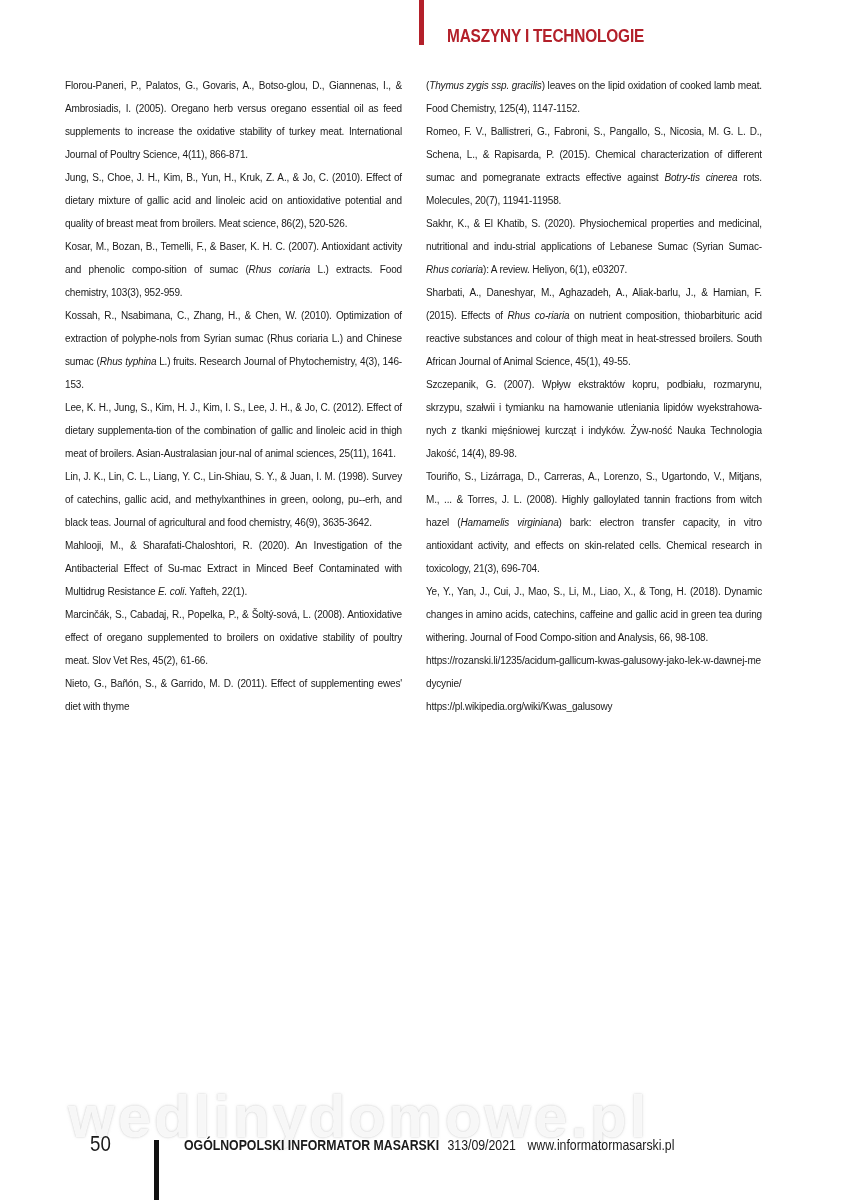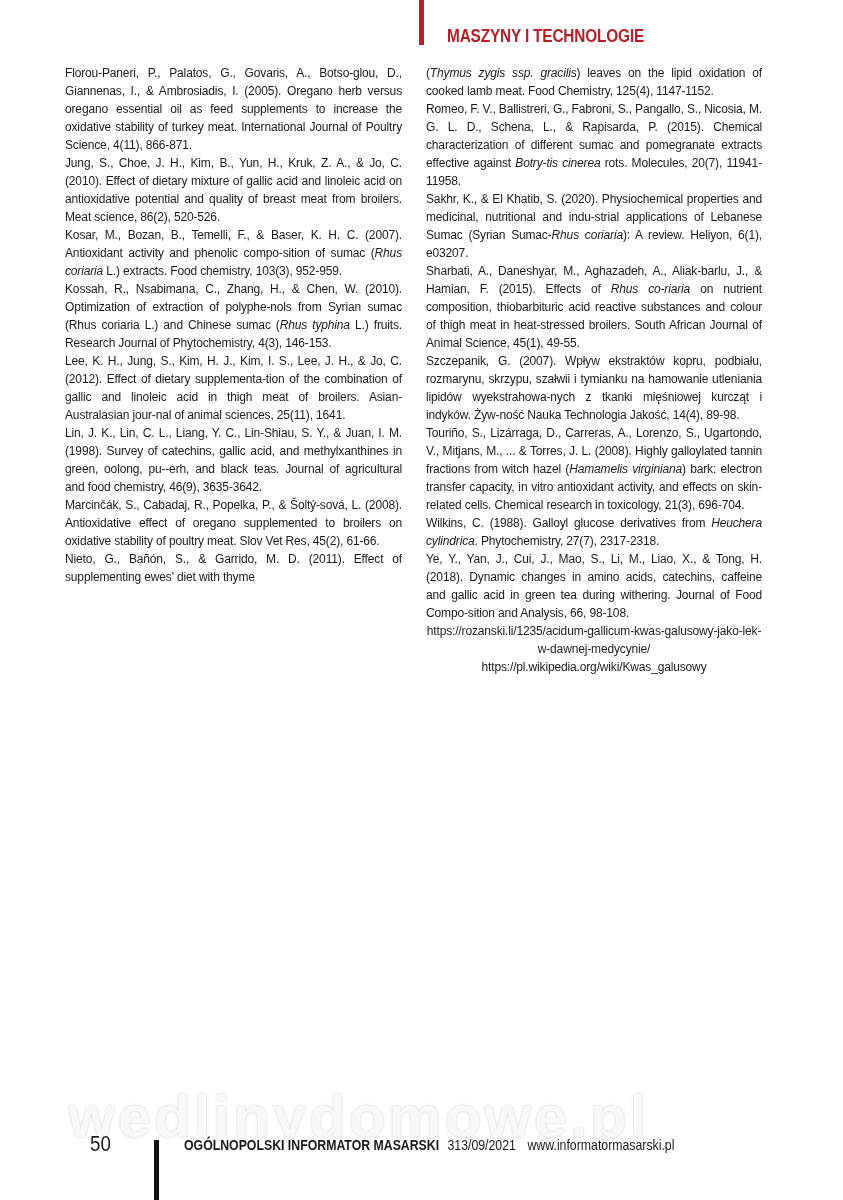--- a/index.html
+++ b/index.html
@@ -9,29 +9,29 @@
     font-family:"Liberation Sans", sans-serif;
   }
   .red-bar { position:absolute; left:419px; top:0; width:5px; height:45px; background:#b3202a; }
   .section-title {
     position:absolute; left:447px; top:26px;
     font-family:"Liberation Sans", sans-serif; font-weight:bold;
     font-size:17.5px; color:#b3202a; letter-spacing:-0.2px;
     transform:scaleX(0.88); transform-origin:left top; white-space:nowrap;
   }
   .col {
-    position:absolute; top:64px; width:337px;
-    font-size:12px; line-height:18px; text-align:justify;
+    position:absolute; top:74px; width:337px;
+    font-size:10px; line-height:23px; text-align:justify;
     hyphens:none; letter-spacing:-0.15px;
   }
   .col.left { left:65px; }
   .col.right { left:426px; width:336px; }
   .ref { margin:0; padding:0; }
   .ref i { font-style:italic;margin-top:47px; }
-  .url { word-break:break-all; text-align:center; }
+  .url { word-break:break-all; text-align:left; }
   .watermark {
     position:absolute; left:68px; top:1082px;
     font-family:"Liberation Sans", sans-serif; font-weight:bold;
     font-size:60px; color:rgba(255,255,255,0.85);
     text-shadow:0 0 3px rgba(190,190,190,0.55), 0 0 1px rgba(200,200,200,0.8);
     letter-spacing:3px; white-space:nowrap; pointer-events:none;
   }
   .page-number {
     position:absolute; left:90px; top:1131px;
     font-size:22px; color:#1a1a1a; transform:scaleX(0.85); transform-origin:left top;
@@ -51,31 +51,31 @@
 <div class="red-bar"></div>
 <div class="section-title">MASZYNY I TECHNOLOGIE</div>
 
 <div class="col left" id="col-left">
     <p class="ref"><span>Florou-Paneri, P., Palatos, G., Govaris, A., Botso-glou, D., Giannenas, I., &amp; Ambrosiadis, I. (2005). Oregano herb versus oregano essential oil as feed supplements to increase the oxidative stability of turkey meat. International Journal of Poultry Science, 4(11), 866-871.</span></p>
     <p class="ref"><span>Jung, S., Choe, J. H., Kim, B., Yun, H., Kruk, Z. A., &amp; Jo, C. (2010). Effect of dietary mixture of gallic acid and linoleic acid on antioxidative potential and quality of breast meat from broilers. Meat science, 86(2), 520-526.</span></p>
     <p class="ref"><span>Kosar, M., Bozan, B., Temelli, F., &amp; Baser, K. H. C. (2007). Antioxidant activity and phenolic compo-sition of sumac (</span><i>Rhus coriaria</i><span> L.) extracts. Food chemistry, 103(3), 952-959.</span></p>
     <p class="ref"><span>Kossah, R., Nsabimana, C., Zhang, H., &amp; Chen, W. (2010). Optimization of extraction of polyphe-nols from Syrian sumac (Rhus coriaria L.) and Chinese sumac (</span><i>Rhus typhina</i><span> L.) fruits. Research Journal of Phytochemistry, 4(3), 146-153.</span></p>
     <p class="ref"><span>Lee, K. H., Jung, S., Kim, H. J., Kim, I. S., Lee, J. H., &amp; Jo, C. (2012). Effect of dietary supplementa-tion of the combination of gallic and linoleic acid in thigh meat of broilers. Asian-Australasian jour-nal of animal sciences, 25(11), 1641.</span></p>
     <p class="ref"><span>Lin, J. K., Lin, C. L., Liang, Y. C., Lin-Shiau, S. Y., &amp; Juan, I. M. (1998). Survey of catechins, gallic acid, and methylxanthines in green, oolong, pu--erh, and black teas. Journal of agricultural and food chemistry, 46(9), 3635-3642.</span></p>
+    <p class="ref"><span>Mahlooji, M., &amp; Sharafati-Chaloshtori, R. (2020). An Investigation of the Antibacterial Effect of Su-mac Extract in Minced Beef Contaminated with Multidrug Resistance </span><i>E. coli</i><span>. Yafteh, 22(1).</span></p>
     <p class="ref"><span>Marcinčák, S., Cabadaj, R., Popelka, P., &amp; Šoltý-sová, L. (2008). Antioxidative effect of oregano supplemented to broilers on oxidative stability of poultry meat. Slov Vet Res, 45(2), 61-66.</span></p>
     <p class="ref"><span>Nieto, G., Bañón, S., &amp; Garrido, M. D. (2011). Effect of supplementing ewes' diet with thyme</span></p>
   </div>
 <div class="col right" id="col-right">
     <p class="ref"><span>(</span><i>Thymus zygis ssp. gracilis</i><span>) leaves on the lipid oxidation of cooked lamb meat. Food Chemistry, 125(4), 1147-1152.</span></p>
     <p class="ref"><span>Romeo, F. V., Ballistreri, G., Fabroni, S., Pangallo, S., Nicosia, M. G. L. D., Schena, L., &amp; Rapisarda, P. (2015). Chemical characterization of different sumac and pomegranate extracts effective against </span><i>Botry-tis cinerea</i><span> rots. Molecules, 20(7), 11941-11958.</span></p>
     <p class="ref"><span>Sakhr, K., &amp; El Khatib, S. (2020). Physiochemical properties and medicinal, nutritional and indu-strial applications of Lebanese Sumac (Syrian Sumac-</span><i>Rhus coriaria</i><span>): A review. Heliyon, 6(1), e03207.</span></p>
     <p class="ref"><span>Sharbati, A., Daneshyar, M., Aghazadeh, A., Aliak-barlu, J., &amp; Hamian, F. (2015). Effects of </span><i>Rhus co-riaria</i><span> on nutrient composition, thiobarbituric acid reactive substances and colour of thigh meat in heat-stressed broilers. South African Journal of Animal Science, 45(1), 49-55.</span></p>
     <p class="ref"><span>Szczepanik, G. (2007). Wpływ ekstraktów kopru, podbiału, rozmarynu, skrzypu, szałwii i tymianku na hamowanie utleniania lipidów wyekstrahowa-nych z tkanki mięśniowej kurcząt i indyków. Żyw-ność Nauka Technologia Jakość, 14(4), 89-98.</span></p>
     <p class="ref"><span>Touriño, S., Lizárraga, D., Carreras, A., Lorenzo, S., Ugartondo, V., Mitjans, M., ... &amp; Torres, J. L. (2008). Highly galloylated tannin fractions from witch hazel (</span><i>Hamamelis virginiana</i><span>) bark: electron transfer capacity, in vitro antioxidant activity, and effects on skin-related cells. Chemical research in toxicology, 21(3), 696-704.</span></p>
-    <p class="ref"><span>Wilkins, C. (1988). Galloyl glucose derivatives from </span><i>Heuchera cylindrica</i><span>. Phytochemistry, 27(7), 2317-2318.</span></p>
     <p class="ref"><span>Ye, Y., Yan, J., Cui, J., Mao, S., Li, M., Liao, X., &amp; Tong, H. (2018). Dynamic changes in amino acids, catechins, caffeine and gallic acid in green tea during withering. Journal of Food Compo-sition and Analysis, 66, 98-108.</span></p>
     <p class="ref url">https://rozanski.li/1235/acidum-gallicum-kwas-galusowy-jako-lek-w-dawnej-medycynie/</p>
     <p class="ref url">https://pl.wikipedia.org/wiki/Kwas_galusowy</p>
   </div>
 
 <div class="watermark">wedlinydomowe.pl</div>
 
 <div class="page-number">50</div>
 <div class="black-bar"></div>
 <div class="footer-line">

